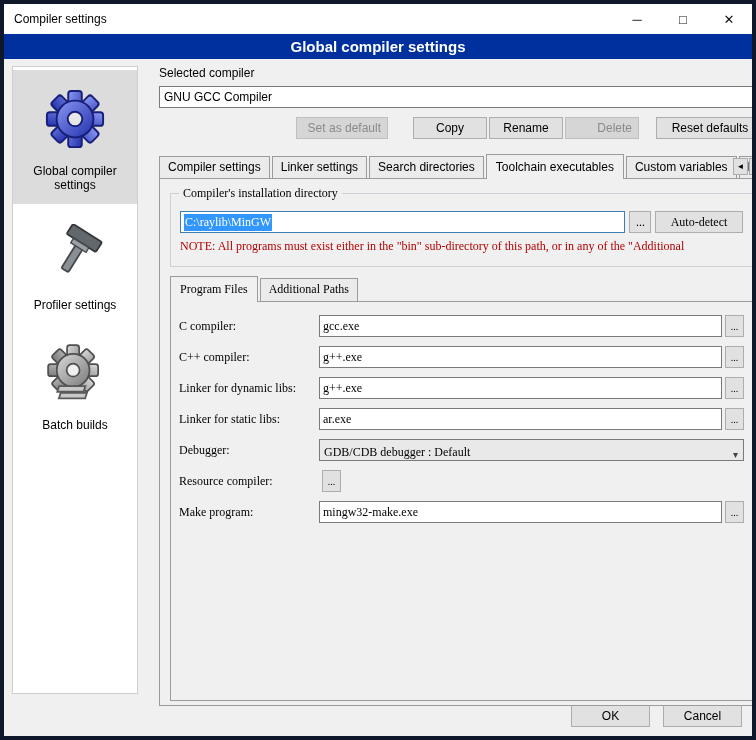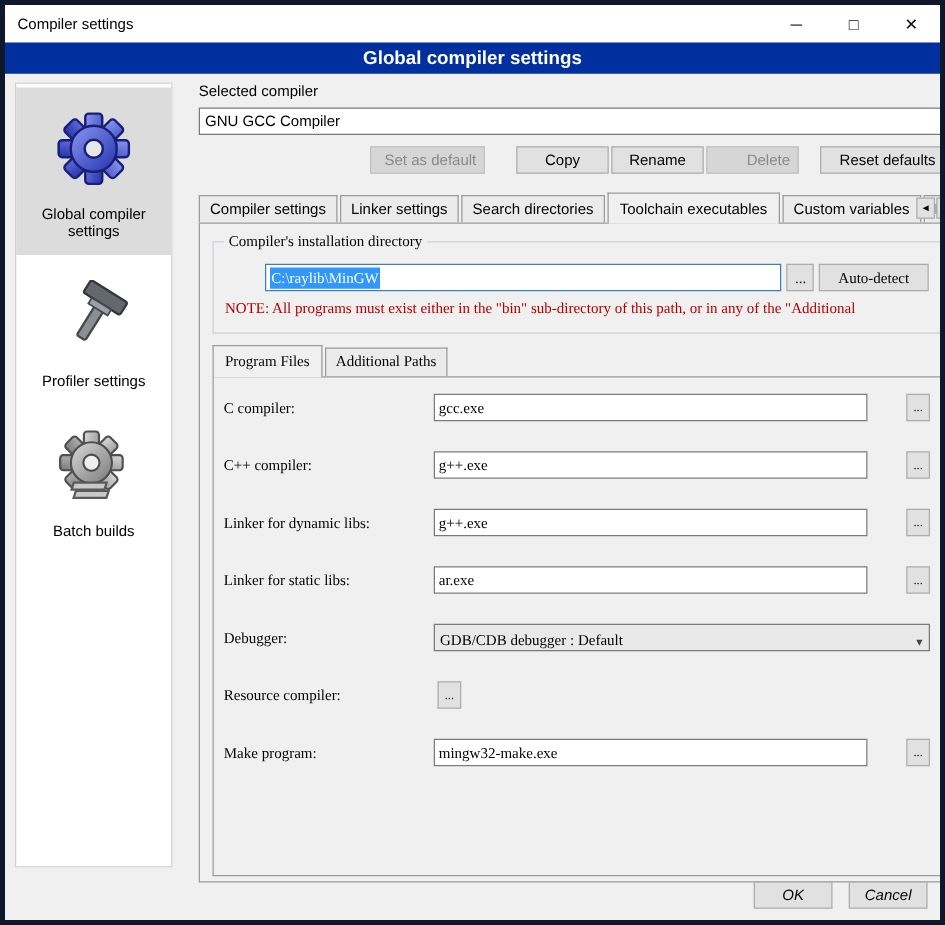--- a/index.html
+++ b/index.html
@@ -64,37 +64,37 @@
 
   
   .groupbox { position:relative; border:1px solid #ccd1d8; height:74px; padding:17px 9px 0; margin-top:5px; }
   .groupbox > .gb-label { position:absolute; top:-8px; left:8px; background:#f0f0f0; padding:0 4px; }
 
   .dir-row { display:flex; gap:4px; height:22px; }
   .textbox { height:22px; background:#fff; border:1px solid #7a7a7a; display:flex;
              align-items:center; padding:0 3px; overflow:hidden; white-space:nowrap; }
   .textbox.focus { border-color:#3c7fb1; }
   .textbox .sel { background:#3297fd; color:#fff; padding:1px 1px; }
-  .dir-input { flex:1;margin-left:32px; }
+  .dir-input { flex:1; }
   .browse { width:22px; }
   .autodetect { width:88px; }
   .note { margin-top:6px; color:#b40000; white-space:nowrap; overflow:hidden; }
 
   
   .subtabs { margin-top:11px; height:23px; display:flex; align-items:flex-end; position:relative; }
   .sub-panel { height:400px; border:1px solid #9b9b9b; background:#f0f0f0; padding:13px 8px; z-index:1; position:relative; }
 
-  .form-row { display:flex; align-items:center; height:22px; margin-bottom:24px;gap:28px; }
+  .form-row { display:flex; align-items:center; height:22px; margin-bottom:9px; }
   .form-label { width:140px; flex:0 0 140px; }
   .form-input { flex:1; }
   .browse-sm { width:19px; height:22px; margin-left:3px; padding:0; font-size:10px; }
 
   
   .footer { position:absolute; right:10px; bottom:9px; display:flex; gap:13px; }
-  .footer .btn { width:63px;font-style:italic; }
+  .footer .btn { width:79px; }
 </style>
 </head>
 <body>
 
 <div class="window">
 
   <div class="titlebar">
     <span class="title">Compiler settings</span>
     <div class="win-controls">
       <div class="win-btn">─</div>

